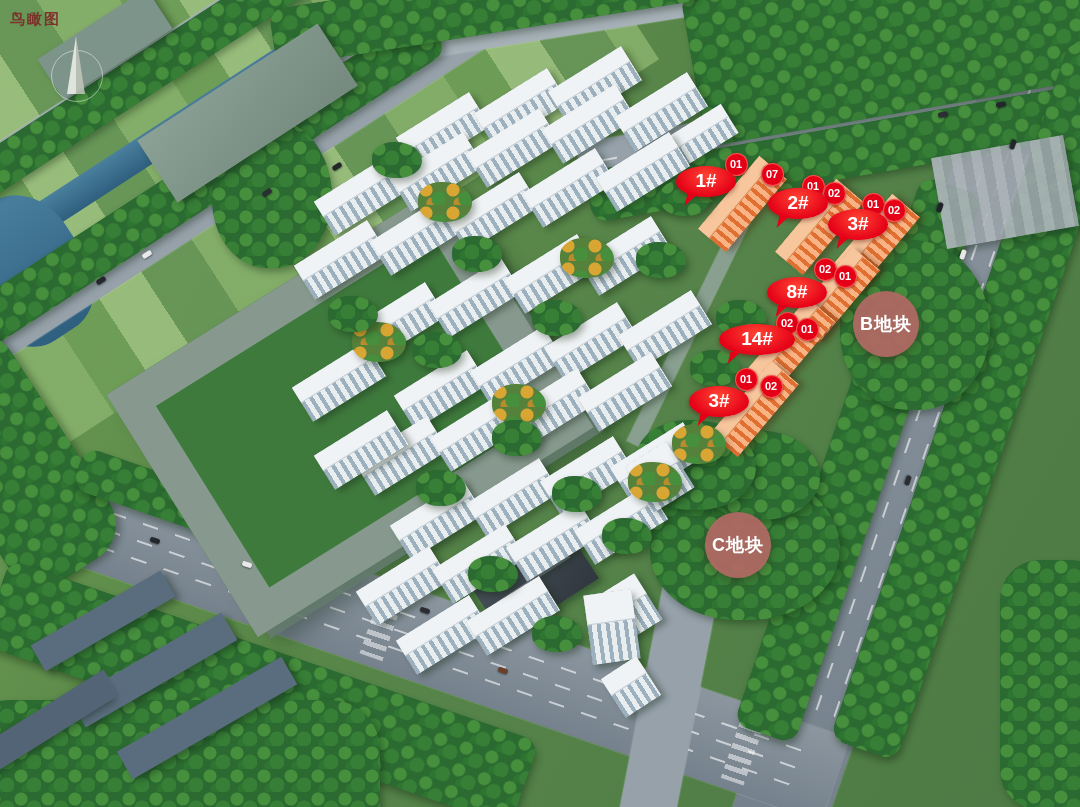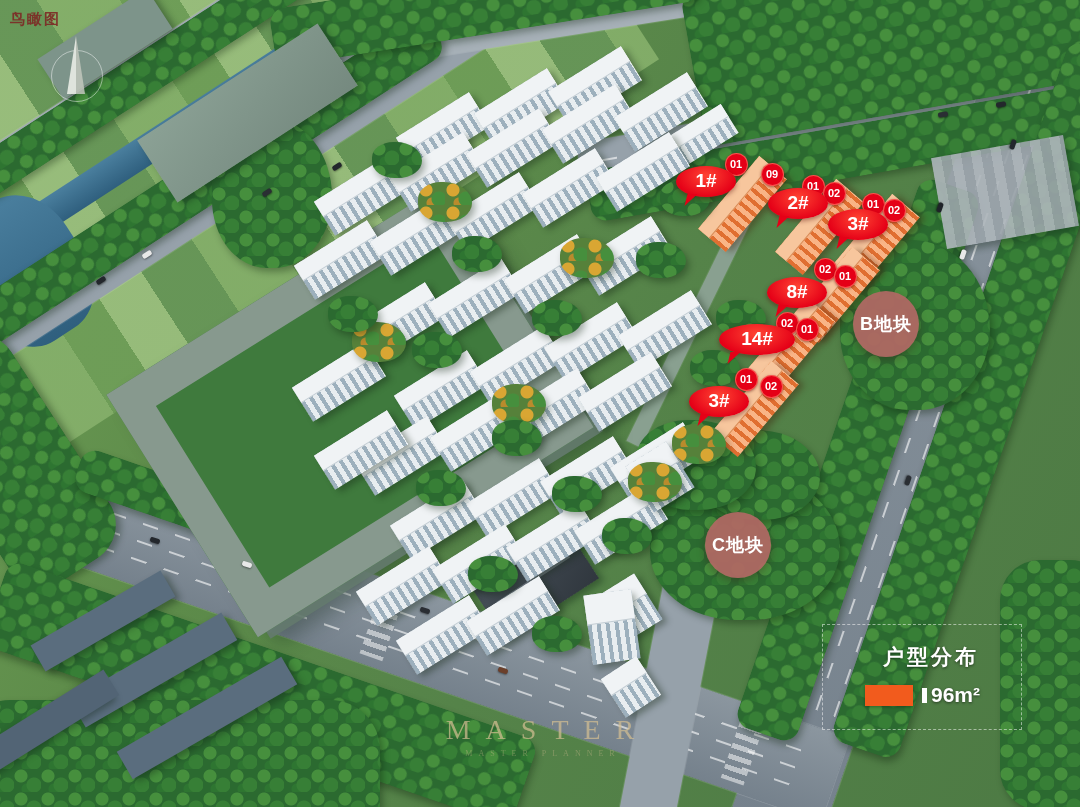--- a/index.html
+++ b/index.html
@@ -260,33 +260,21 @@
   <div class="corner-tag">鸟瞰图</div>
 
   <div class="compass">
     <div class="ring"></div>
     <div class="needle">
       <div class="nl"></div>
       <div class="nr"></div>
     </div>
   </div>
 
-  <div class="legend">
-    <div class="legend-title">户型分布</div>
-    <div class="legend-row">
-      <div class="legend-swatch"></div>
-      <div class="legend-tick"></div>
-      <div class="legend-label">96m²</div>
-    </div>
-  </div>
-
-  <div class="wm">
-    <div class="wm-title">MASTER</div>
-    <div class="wm-sub">MASTER PLANNER</div>
-  </div>
+
     <div class="plot-badge" style="left: 705px; top: 512px; width: 66px; height: 66px; font-size: 18px;">
       <span>C地块</span>
     </div>
     <div class="plot-badge" style="left: 853px; top: 291px; width: 66px; height: 66px; font-size: 18px;">
       <span>B地块</span>
     </div>
     <div class="bubble" style="left: 676px; top: 165.5px; width: 60px; height: 31px;">
       <span>1#</span>
       <i class="tail"></i>
     </div>
@@ -307,21 +295,21 @@
       <i class="tail"></i>
     </div>
     <div class="bubble" style="left: 689px; top: 385.5px; width: 60px; height: 31px;">
       <span>3#</span>
       <i class="tail"></i>
     </div>
     <div class="unit-badge" style="left: 724.5px; top: 152.5px; width: 21px; height: 21px;">
       <span>01</span>
     </div>
     <div class="unit-badge" style="left: 760.5px; top: 162.5px; width: 21px; height: 21px;">
-      <span>09</span>
+      <span>07</span>
     </div>
     <div class="unit-badge" style="left: 801.5px; top: 174.5px; width: 21px; height: 21px;">
       <span>01</span>
     </div>
     <div class="unit-badge" style="left: 822.5px; top: 181.5px; width: 21px; height: 21px;">
       <span>02</span>
     </div>
     <div class="unit-badge" style="left: 861.5px; top: 192.5px; width: 21px; height: 21px;">
       <span>01</span>
     </div>

